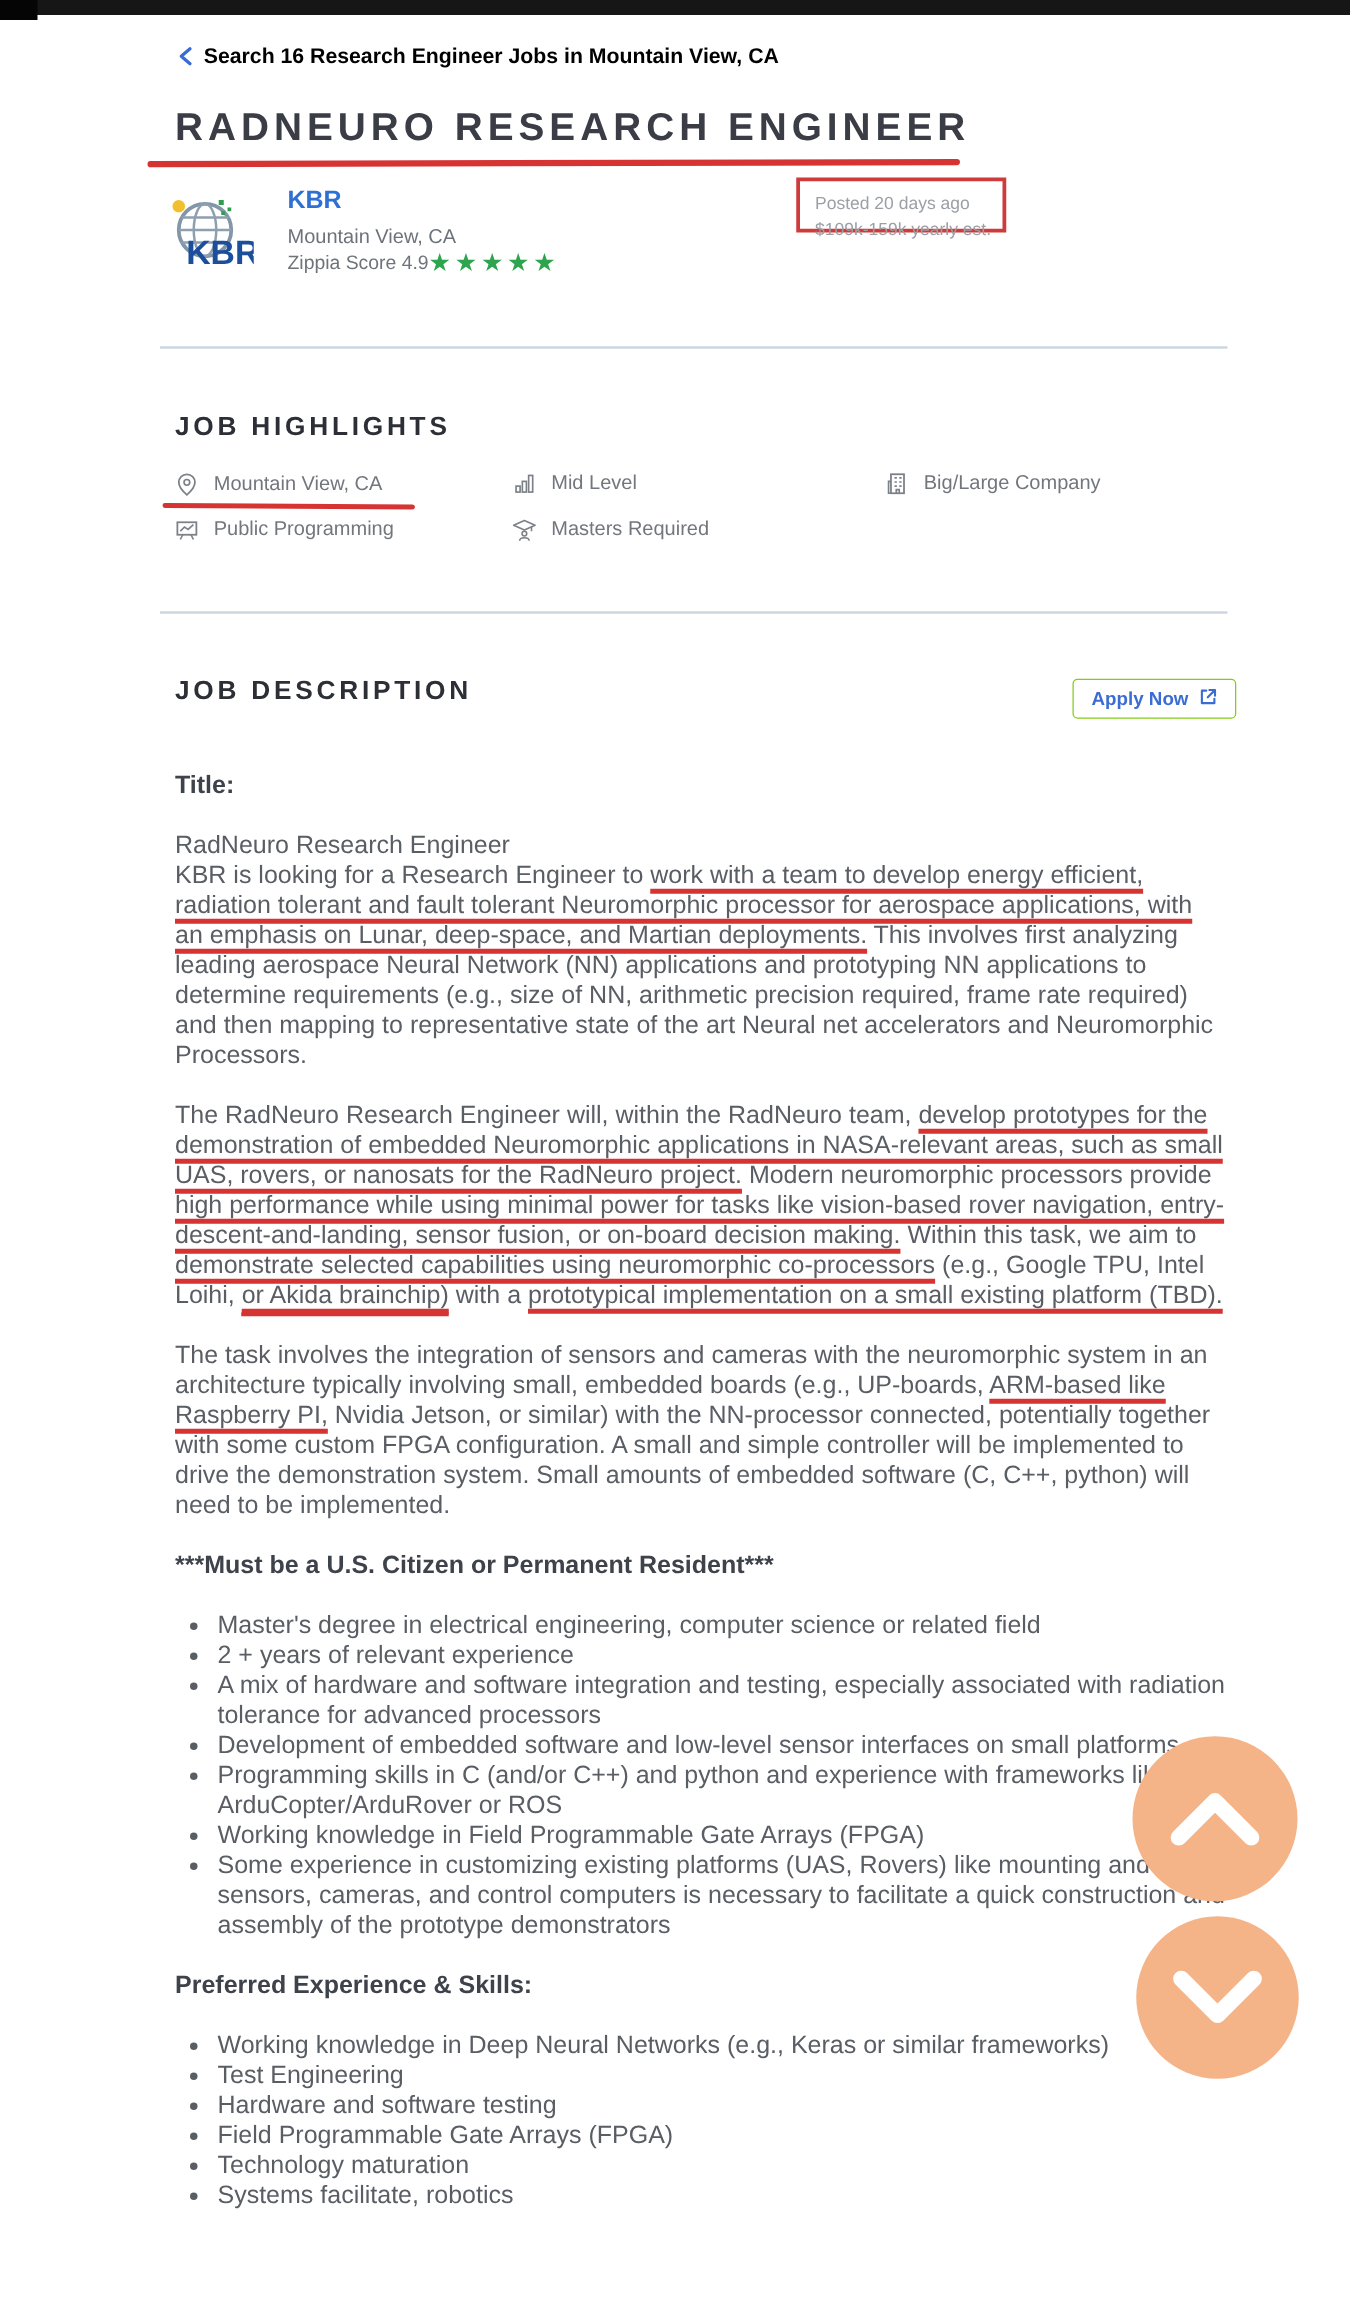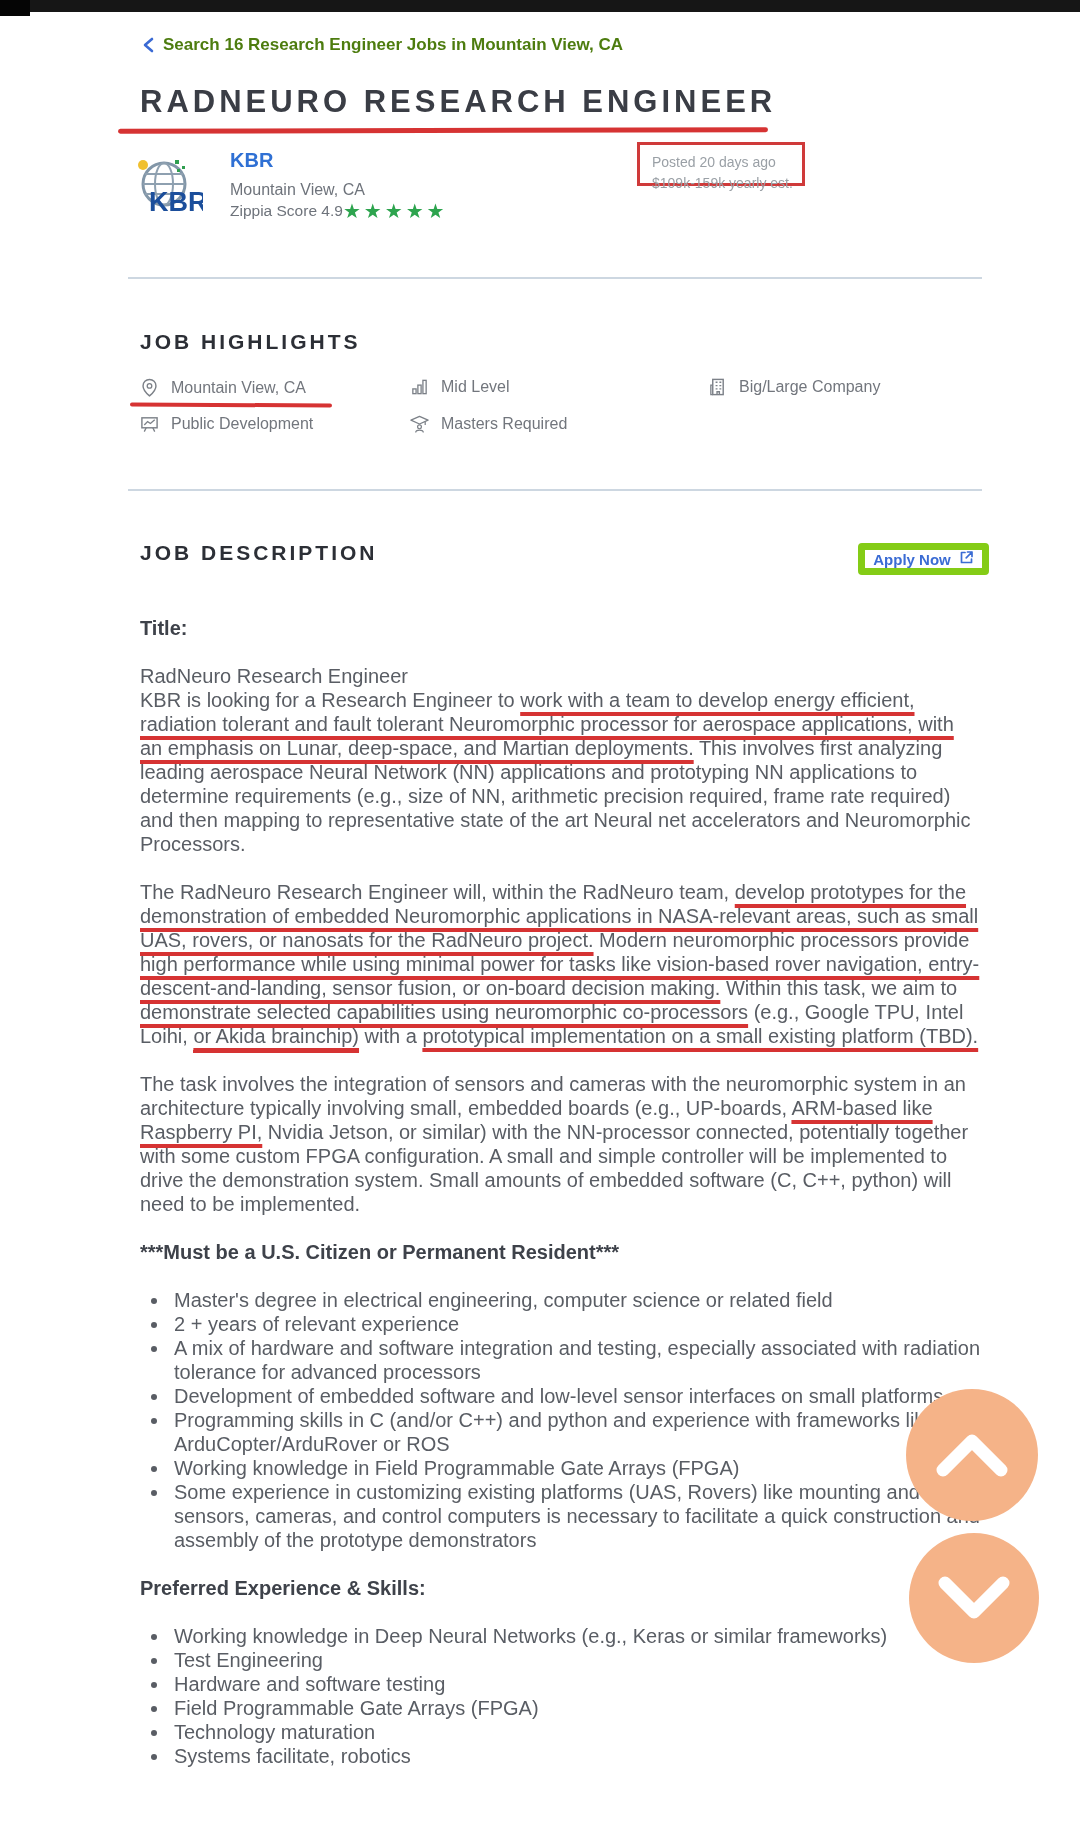--- a/index.html
+++ b/index.html
@@ -7,21 +7,21 @@
     width:1080px; height:1841px; position:relative; background:#ffffff;
     font-family:"Liberation Sans", sans-serif; overflow:hidden;
     -webkit-font-smoothing:antialiased;
   }
   
   .topbar { position:absolute; top:0; left:0; width:1080px; height:12px; background:#161616; }
   .topbar-notch { position:absolute; top:0; left:0; width:30px; height:16px; background:#050505; }
 
   
   .breadcrumb { position:absolute; left:143px; top:35px; display:flex; align-items:center; gap:9px;
-    color:#4d7c0f; font-size:17px; font-weight:600; cursor:pointer; }
+    color:#000000; font-size:17px; font-weight:600; cursor:pointer; }
   .breadcrumb svg { display:block; }
 
   
   .page-title { position:absolute; left:140px; top:84px; font-size:31px; font-weight:700;
     letter-spacing:4px; color:#3a3d45; white-space:nowrap; }
   .title-underline { position:absolute; left:118px; top:128px; width:650px; height:5px;
     background:#d63333; border-radius:3px; transform:rotate(-0.15deg); }
 
   
   .company-logo { position:absolute; left:135px; top:156px; width:68px; height:60px; }
@@ -49,21 +49,21 @@
   .hl-item { position:absolute; display:flex; align-items:center; gap:12px;
     font-size:16px; color:#72767d; white-space:nowrap; }
   .hl-item svg { display:block; flex:none; }
   .hl-r1 { top:377px; } .hl-r2 { top:414px; }
   .hl-c1 { left:140px; } .hl-c2 { left:410px; } .hl-c3 { left:708px; }
   .mv-underline { position:absolute; left:130px; top:403px; width:202px; height:4px;
     background:#d63333; border-radius:2px; transform:rotate(0.3deg); }
 
   
   .apply-btn { position:absolute; left:858px; top:543px; width:131px; height:32px;
-    border:7px solid #84cc16; border-radius:4px; background:#ffffff; box-sizing:border-box;
+    border:1px solid #84cc16; border-radius:4px; background:#ffffff; box-sizing:border-box;
     display:flex; align-items:center; justify-content:center; gap:8px;
     color:#3b6cd4; font-size:15px; font-weight:600; cursor:pointer;text-align:right; }
 
   
   .desc { position:absolute; left:140px; top:616px; width:840px;
     font-size:20px; line-height:24px; color:#595d64; }
   .desc p { margin:0 0 24px 0; }
   .bold-para { font-weight:700; color:#3e424a; }
   .desc ul { margin:0 0 24px 0; padding-left:30px; list-style:disc; }
   .desc li { margin:0; padding-left:4px; }
@@ -161,21 +161,21 @@
 </div>
 
 <div class="hl-item hl-r2 hl-c1">
   <span>
     <svg width="19" height="20" viewBox="0 0 20 20">
         <rect x="2" y="3.5" width="16" height="10.5" fill="none" stroke="#7c8188" stroke-width="1.5"></rect>
         <polyline points="4.5,11 8,7.5 11,9.5 15.5,5.5" fill="none" stroke="#7c8188" stroke-width="1.4"></polyline>
         <path d="M6.5 14 L4.5 18 M13.5 14 L15.5 18" stroke="#7c8188" stroke-width="1.4"></path>
       </svg>
   </span>
-  <span>Public Development</span>
+  <span>Public Programming</span>
 </div>
 
 <div class="hl-item hl-r2 hl-c2">
   <span>
     <svg width="19" height="20" viewBox="0 0 20 20">
         <polygon points="10,2 19,6 10,10 1,6" fill="none" stroke="#7c8188" stroke-width="1.4" stroke-linejoin="round"></polygon>
         <path d="M16 7.5 V11" stroke="#7c8188" stroke-width="1.3"></path>
         <circle cx="10" cy="13" r="2" fill="none" stroke="#7c8188" stroke-width="1.3"></circle>
         <path d="M6 19 c0-3.4 8-3.4 8 0" fill="none" stroke="#7c8188" stroke-width="1.3"></path>
       </svg>

